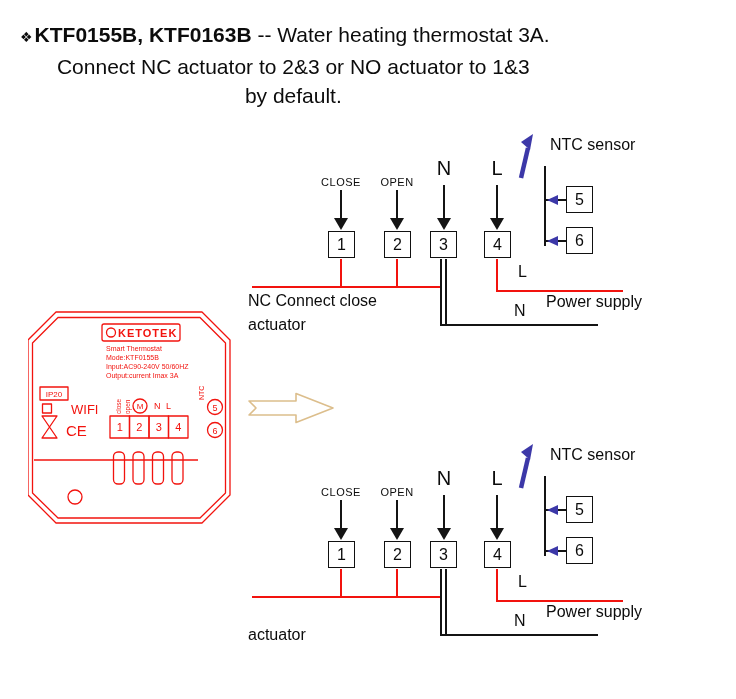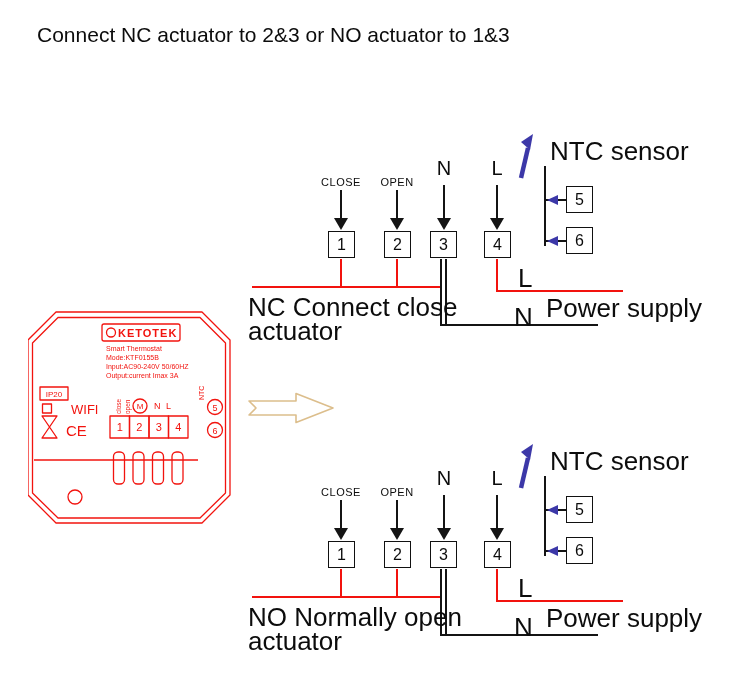--- a/index.html
+++ b/index.html
@@ -1,43 +1,45 @@
 <!DOCTYPE html>
 <html><head>
 <meta charset="utf-8">
 <style>
   html,body{margin:0;padding:0;background:#fff;}
   .page{position:relative;width:736px;height:699px;background:#fff;overflow:hidden;
         font-family:"Liberation Sans",sans-serif;color:#0c0c0c;}
   .abs{position:absolute;}
   .hdr{position:absolute;left:20px;top:20px;font-size:21px;line-height:29px;}
-  .hdr .ind{padding-left:17px;}
+  .hdr .ind{padding-left:17px;text-align:center;}
   .hdr .bullet{font-size:14px;margin-right:2px;font-family:"DejaVu Sans",sans-serif;}
   .diagram{position:absolute;left:248px;width:480px;height:218px;}
   .w{position:absolute;}
   .red{background:#f2130e;}
   .blk{background:#141414;}
   .tbox{position:absolute;width:25px;height:25px;border:1.7px solid #111;background:#fff;
         display:flex;align-items:center;justify-content:center;font-size:16px;}
   .tri-down{position:absolute;width:0;height:0;border-left:7px solid transparent;
         border-right:7px solid transparent;border-top:12px solid #141414;}
   .tri-left{position:absolute;width:0;height:0;border-top:5px solid transparent;
         border-bottom:5px solid transparent;border-right:11px solid #3c38a8;}
   .lab-sm{position:absolute;font-size:11px;letter-spacing:.5px;text-align:center;}
   .lab-lg{position:absolute;font-size:20px;text-align:center;}
-  .txt{position:absolute;font-size:26px;white-space:nowrap;}
+  .txt{position:absolute;font-size:16px;white-space:nowrap;}
   svg text{font-family:"Liberation Sans",sans-serif;}
 </style>
 </head>
 <body>
 
 <div class="page">
 
   <div class="hdr">
+    <div><span class="bullet">❖</span><b>KTF0155B, KTF0163B</b><span> -- Water heating thermostat 3A.</span></div>
     <div class="ind">Connect NC actuator to 2&amp;3 or NO actuator to 1&amp;3</div>
+    <div class="ind">by default.</div>
   </div>
 
   <div class="diagram" style="top:130px">
     <div class="lab-sm" style="left:70px;top:46px;width:46px">CLOSE</div>
     <div class="lab-sm" style="left:126px;top:46px;width:46px">OPEN</div>
     <div class="lab-lg" style="left:184px;top:27px;width:24px">N</div>
     <div class="lab-lg" style="left:237px;top:27px;width:24px">L</div>
 
     <div class="w blk" style="left:92px;top:60px;width:2px;height:28px"></div>
     <div class="w blk" style="left:148px;top:60px;width:2px;height:28px"></div>
@@ -166,21 +168,20 @@
     <div class="w blk" style="left:197px;top:129px;width:2px;height:67px"></div>
     <div class="w blk" style="left:192px;top:194px;width:158px;height:2px"></div>
 
     <div class="w red" style="left:248px;top:129px;width:2px;height:33px"></div>
     <div class="w red" style="left:248px;top:160px;width:127px;height:2px"></div>
 
     <div class="txt" style="left:270px;top:133px">L</div>
     <div class="txt" style="left:266px;top:172px">N</div>
     <div class="txt" style="left:298px;top:163px">Power supply</div>
 
-    <div class="txt" style="left:0px;top:162px">NO Normally open</div>
     <div class="txt" style="left:0px;top:186px">actuator</div>
 
     <div class="w blk" style="left:296px;top:36px;width:2px;height:80px"></div>
     <div class="w blk" style="left:297px;top:69px;width:21px;height:2px"></div>
     <div class="w blk" style="left:297px;top:110px;width:21px;height:2px"></div>
     <div class="tri-left" style="left:299px;top:65px"></div>
     <div class="tri-left" style="left:299px;top:106px"></div>
     <div class="tbox" style="left:318px;top:56px">5</div>
     <div class="tbox" style="left:318px;top:97px">6</div>
     <svg class="abs" style="left:268px;top:0px" width="30" height="52" viewBox="0 0 30 52">

